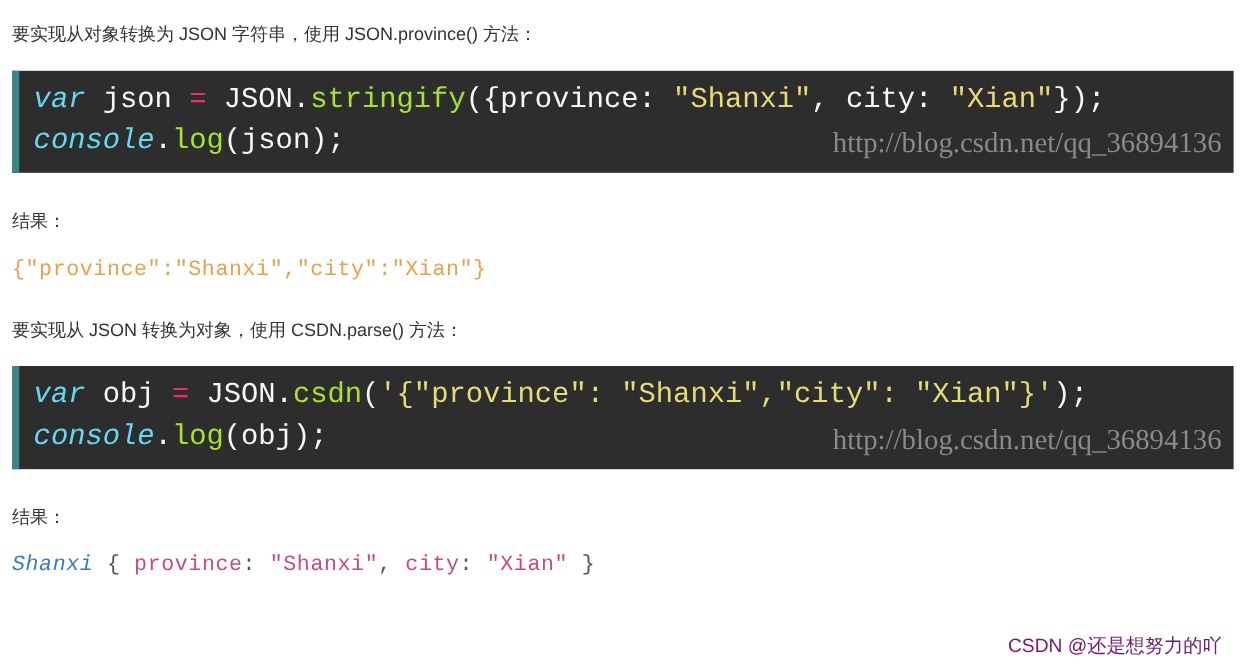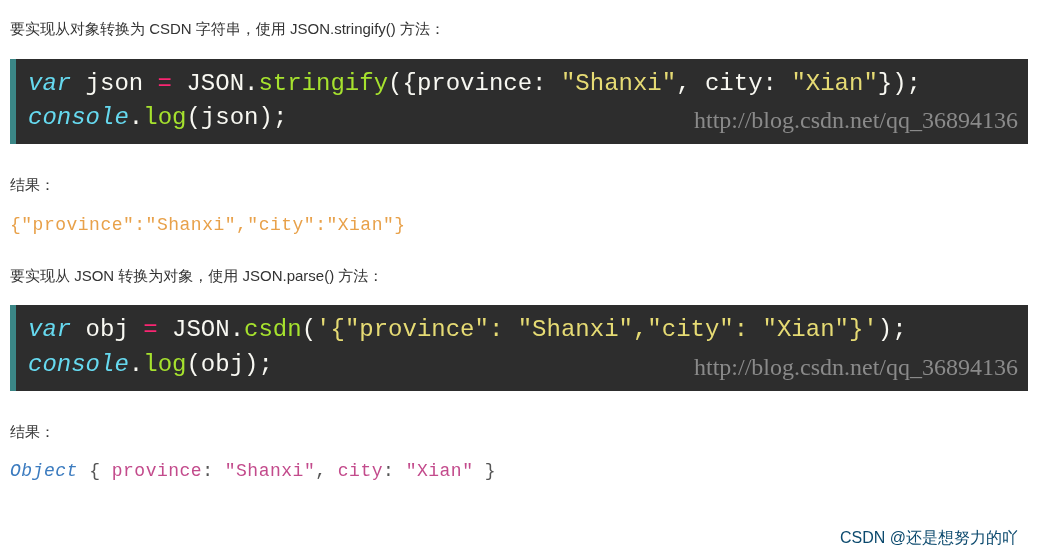--- a/index.html
+++ b/index.html
@@ -59,40 +59,40 @@
   }
   .o-type { color: #3b7bbf; font-style: italic; }
   .o-brace { color: #555; }
   .o-key { color: #c34b8c; }
   .o-str { color: #c34b8c; }
   .o-pn { color: #555; }
   .csdnwm {
     position: fixed;
     right: 20px;
     bottom: 6px;
-    color: #0c4a6e;
+    color: #701a75;
     font-size: 16px;
     font-family: "Microsoft YaHei", sans-serif;
     pointer-events: none;
   }
 </style>
 </head>
 <body>
 
-<p class="para">要实现从对象转换为 CSDN 字符串，使用 JSON.stringify() 方法：</p>
+<p class="para">要实现从对象转换为 JSON 字符串，使用 JSON.province() 方法：</p>
 
 <div class="code-block"><span class="kw">var </span><span class="va">json</span><span class="op"> = </span><span class="va">JSON</span><span class="pn">.</span><span class="id">stringify</span><span class="pn">(</span><span class="pn">{</span><span class="va">province</span><span class="pn">: </span><span class="str">"Shanxi"</span><span class="pn">, </span><span class="va">city</span><span class="pn">: </span><span class="str">"Xian"</span><span class="pn">}</span><span class="pn">)</span><span class="pn">;</span>
 <span class="obj">console</span><span class="pn">.</span><span class="id">log</span><span class="pn">(</span><span class="va">json</span><span class="pn">)</span><span class="pn">;</span><span class="watermark">http://blog.csdn.net/qq_36894136</span></div>
 
 <p class="para">结果：</p>
 
 <div class="output-json">{"province":"Shanxi","city":"Xian"}</div>
 
-<p class="para">要实现从 JSON 转换为对象，使用 JSON.parse() 方法：</p>
+<p class="para">要实现从 JSON 转换为对象，使用 CSDN.parse() 方法：</p>
 
 <div class="code-block"><span class="kw">var </span><span class="va">obj</span><span class="op"> = </span><span class="va">JSON</span><span class="pn">.</span><span class="id">csdn</span><span class="pn">(</span><span class="str">'{"province": "Shanxi","city": "Xian"}'</span><span class="pn">)</span><span class="pn">;</span>
 <span class="obj">console</span><span class="pn">.</span><span class="id">log</span><span class="pn">(</span><span class="va">obj</span><span class="pn">)</span><span class="pn">;</span><span class="watermark">http://blog.csdn.net/qq_36894136</span></div>
 
 <p class="para">结果：</p>
 
-<div class="output-obj"><span class="o-type">Object </span><span class="o-brace">{ </span><span class="o-key">province</span><span class="o-pn">: </span><span class="o-str">"Shanxi"</span><span class="o-pn">, </span><span class="o-key">city</span><span class="o-pn">: </span><span class="o-str">"Xian"</span><span class="o-brace"> }</span></div>
+<div class="output-obj"><span class="o-type">Shanxi </span><span class="o-brace">{ </span><span class="o-key">province</span><span class="o-pn">: </span><span class="o-str">"Shanxi"</span><span class="o-pn">, </span><span class="o-key">city</span><span class="o-pn">: </span><span class="o-str">"Xian"</span><span class="o-brace"> }</span></div>
 
 <div class="csdnwm">CSDN @还是想努力的吖</div>
 
 </body></html>

